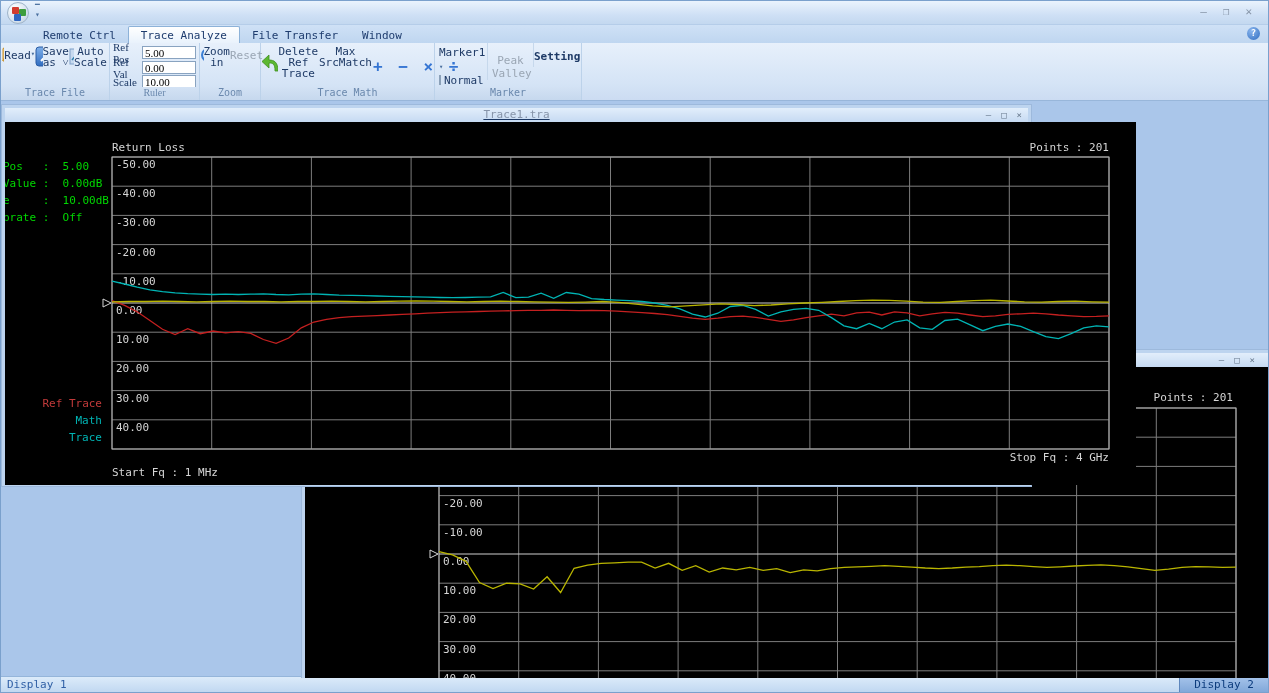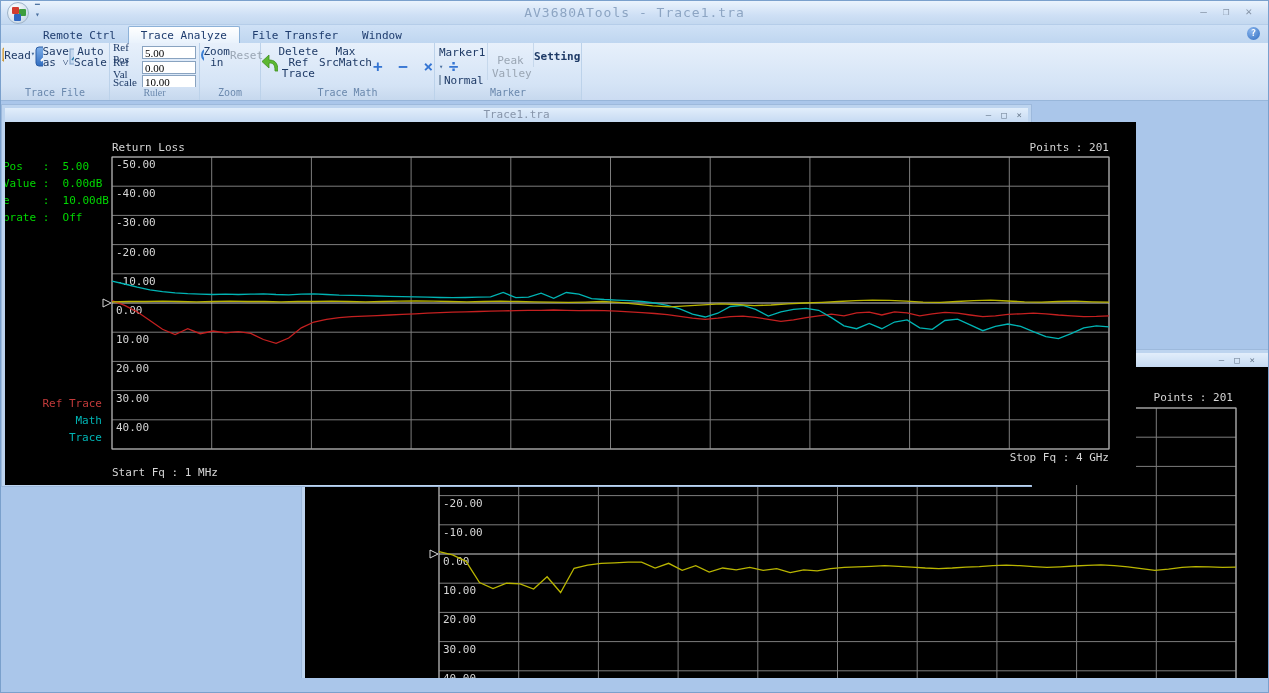--- a/index.html
+++ b/index.html
@@ -71,21 +71,20 @@
 
 <div id="screen">
 
   <div id="titlebar">
     <div id="app-button">
       <span class="cube" style="left:4px;top:4px;background:#d23c2e;"></span>
       <span class="cube" style="left:11px;top:6px;background:#3e9e3e;"></span>
       <span class="cube" style="left:6px;top:11px;background:#2f66c0;"></span>
     </div>
     <div id="qat-arrow">▔<br>▾</div>
-    <div id="main-title">AV3680ATools - Trace1.tra</div>
     <div class="winctl" style="right:16px;">
       <span>–</span>
       <span>❐</span>
       <span>✕</span>
     </div>
   </div>
 
   <div id="tabrow">
     <div class="tab">Remote Ctrl</div>
     <div class="tab active">Trace Analyze</div>
@@ -279,21 +278,21 @@
             <text x="138" y="227.2" fill="#d6d6d6" font-size="11" font-family="&quot;DejaVu Sans Mono&quot;, monospace">10.00</text>
             <text x="138" y="256.4" fill="#d6d6d6" font-size="11" font-family="&quot;DejaVu Sans Mono&quot;, monospace">20.00</text>
             <text x="138" y="285.6" fill="#d6d6d6" font-size="11" font-family="&quot;DejaVu Sans Mono&quot;, monospace">30.00</text>
             <text x="138" y="314.8" fill="#d6d6d6" font-size="11" font-family="&quot;DejaVu Sans Mono&quot;, monospace">40.00</text>
             <polygon points="125,183 133,187 125,191" fill="#000" stroke="#d6d6d6"></polygon>
             <polyline points="134.0,184.7 147.5,187.9 161.0,194.3 174.5,215.6 188.0,221.5 201.5,216.2 215.1,216.8 228.6,222.0 242.1,209.8 255.6,225.5 269.1,201.3 282.6,198.1 296.1,196.3 309.6,195.8 323.1,195.2 336.6,195.2 350.1,201.0 363.6,196.3 377.2,203.4 390.7,198.7 404.2,205.1 417.7,201.0 431.2,202.8 444.7,200.4 458.2,203.4 471.7,201.6 485.2,205.7 498.7,202.8 512.2,203.9 525.7,201.6 539.3,200.4 552.8,199.8 566.3,199.3 579.8,198.7 593.3,199.3 606.8,200.1 620.3,201.0 633.8,201.6 647.3,201.0 660.8,200.1 674.3,199.6 687.8,198.7 701.4,198.1 714.9,198.7 728.4,199.6 741.9,200.4 755.4,199.8 768.9,199.0 782.4,198.4 795.9,197.8 809.4,198.7 822.9,199.8 836.4,201.6 849.9,203.4 863.5,202.2 877.0,200.4 890.5,199.6 904.0,199.8 917.5,200.4 931.0,200.1" fill="none" stroke="#b9b500" stroke-width="1.3"></polyline>
           </svg>
       </div>
     </div>
 
-    <div class="cwin" style="left:0px;top:3px;width:1031px;height:383px;z-index:5;">
+    <div class="cwin" style="left:0px;top:3px;width:1031px;height:383px;z-index:5;text-decoration:underline;">
       <div class="cwin-title">
         <span>Trace1.tra</span>
         <div class="cwin-ctl">
           <span>–</span>
           <span>□</span>
           <span>×</span>
         </div>
       </div>
       <div class="cwin-content" style="width:1131px;height:363px;">
         <div class="chart-text" style="left:107px;top:19px;">Return Loss</div>
@@ -350,14 +349,18 @@
             <text x="111" y="308.8" fill="#d6d6d6" font-size="11" font-family="&quot;DejaVu Sans Mono&quot;, monospace">40.00</text>
             <polygon points="98,177 106,181 98,185" fill="#000" stroke="#d6d6d6"></polygon>
             <polyline points="107.0,178.7 119.6,183.3 132.2,189.8 144.9,198.5 157.5,207.3 170.1,212.5 182.7,206.7 195.3,211.7 208.0,209.0 220.6,210.8 233.2,209.6 245.8,211.4 258.4,217.5 271.1,221.3 283.7,216.0 296.3,205.8 308.9,200.0 321.5,197.4 334.2,195.6 346.8,194.7 359.4,194.1 372.0,193.6 384.6,193.0 397.3,192.4 409.9,191.8 422.5,191.2 435.1,190.6 447.7,190.1 460.4,189.8 473.0,189.5 485.6,189.2 498.2,188.9 510.8,188.6 523.5,188.3 536.1,188.3 548.7,188.0 561.3,188.3 573.9,188.6 586.6,188.3 599.2,188.6 611.8,189.2 624.4,189.8 637.1,190.6 649.7,191.5 662.3,192.7 674.9,194.4 687.5,196.2 700.2,197.4 712.8,196.2 725.4,194.7 738.0,194.1 750.6,195.3 763.3,197.4 775.9,199.4 788.5,197.9 801.1,195.6 813.7,193.8 826.4,192.1 839.0,193.8 851.6,190.9 864.2,190.1 876.8,193.0 889.5,189.8 902.1,190.9 914.7,193.8 927.3,191.8 939.9,190.3 952.6,191.2 965.2,193.0 977.8,194.7 990.4,193.8 1003.0,192.4 1015.7,191.8 1028.3,191.2 1040.9,191.8 1053.5,193.0 1066.1,193.8 1078.8,194.7 1091.4,194.4 1104.0,193.8" fill="none" stroke="#c42020" stroke-width="1.3"></polyline>
             <polyline points="107.0,159.1 119.6,162.0 132.2,165.2 144.9,167.9 157.5,169.6 170.1,170.8 182.7,171.7 195.3,172.2 208.0,172.5 220.6,172.2 233.2,172.5 245.8,172.2 258.4,171.9 271.1,172.5 283.7,172.8 296.3,172.2 308.9,171.9 321.5,172.5 334.2,173.1 346.8,173.4 359.4,173.7 372.0,174.0 384.6,174.3 397.3,174.6 409.9,174.9 422.5,175.2 435.1,175.5 447.7,175.7 460.4,175.5 473.0,175.2 485.6,174.9 498.2,170.5 510.8,175.7 523.5,175.2 536.1,171.1 548.7,176.3 561.3,170.5 573.9,172.2 586.6,176.6 599.2,177.5 611.8,178.1 624.4,178.7 637.1,179.5 649.7,181.0 662.3,183.3 674.9,186.8 687.5,192.1 700.2,195.0 712.8,191.2 725.4,184.5 738.0,183.3 750.6,187.4 763.3,194.1 775.9,189.8 788.5,187.4 801.1,186.3 813.7,188.3 826.4,195.6 839.0,203.8 851.6,206.7 864.2,201.4 876.8,206.7 889.5,200.0 902.1,197.9 914.7,205.8 927.3,207.3 939.9,198.5 952.6,197.1 965.2,202.9 977.8,208.7 990.4,204.4 1003.0,202.0 1015.7,204.4 1028.3,209.6 1040.9,214.6 1053.5,216.6 1066.1,211.7 1078.8,205.8 1091.4,203.8 1104.0,204.9" fill="none" stroke="#00b4b4" stroke-width="1.3"></polyline>
             <polyline points="107.0,179.8 123.9,179.5 140.8,179.5 157.7,179.2 174.6,179.5 191.5,179.8 208.4,179.5 225.3,179.2 242.2,179.5 259.1,179.5 276.0,179.8 292.9,179.5 309.8,179.5 326.7,179.2 343.6,179.5 360.5,179.8 377.4,179.5 394.3,179.2 411.2,179.0 428.1,179.2 445.0,179.5 461.9,179.8 478.8,179.5 495.7,179.2 512.6,179.5 529.5,179.8 546.4,180.1 563.3,180.4 580.2,180.1 597.1,179.5 613.9,180.4 630.8,182.2 647.7,183.9 664.6,184.8 681.5,183.9 698.4,182.8 715.3,181.9 732.2,182.5 749.1,183.6 766.0,183.0 782.9,181.9 799.8,181.0 816.7,180.4 833.6,179.5 850.5,178.7 867.4,178.1 884.3,178.4 901.2,179.2 918.1,180.1 935.0,180.4 951.9,179.5 968.8,178.7 985.7,178.1 1002.6,179.0 1019.5,179.8 1036.4,180.1 1053.3,179.5 1070.2,179.2 1087.1,179.8 1104.0,180.1" fill="none" stroke="#b9b500" stroke-width="1.3"></polyline>
           </svg>
       </div>
     </div>
   </div>
 
+  <div id="statusbar">
+    <div id="status-left">Display 1</div>
+    <div id="status-right">Display 2</div>
+  </div>
 
 </div>
 
 </body></html>

